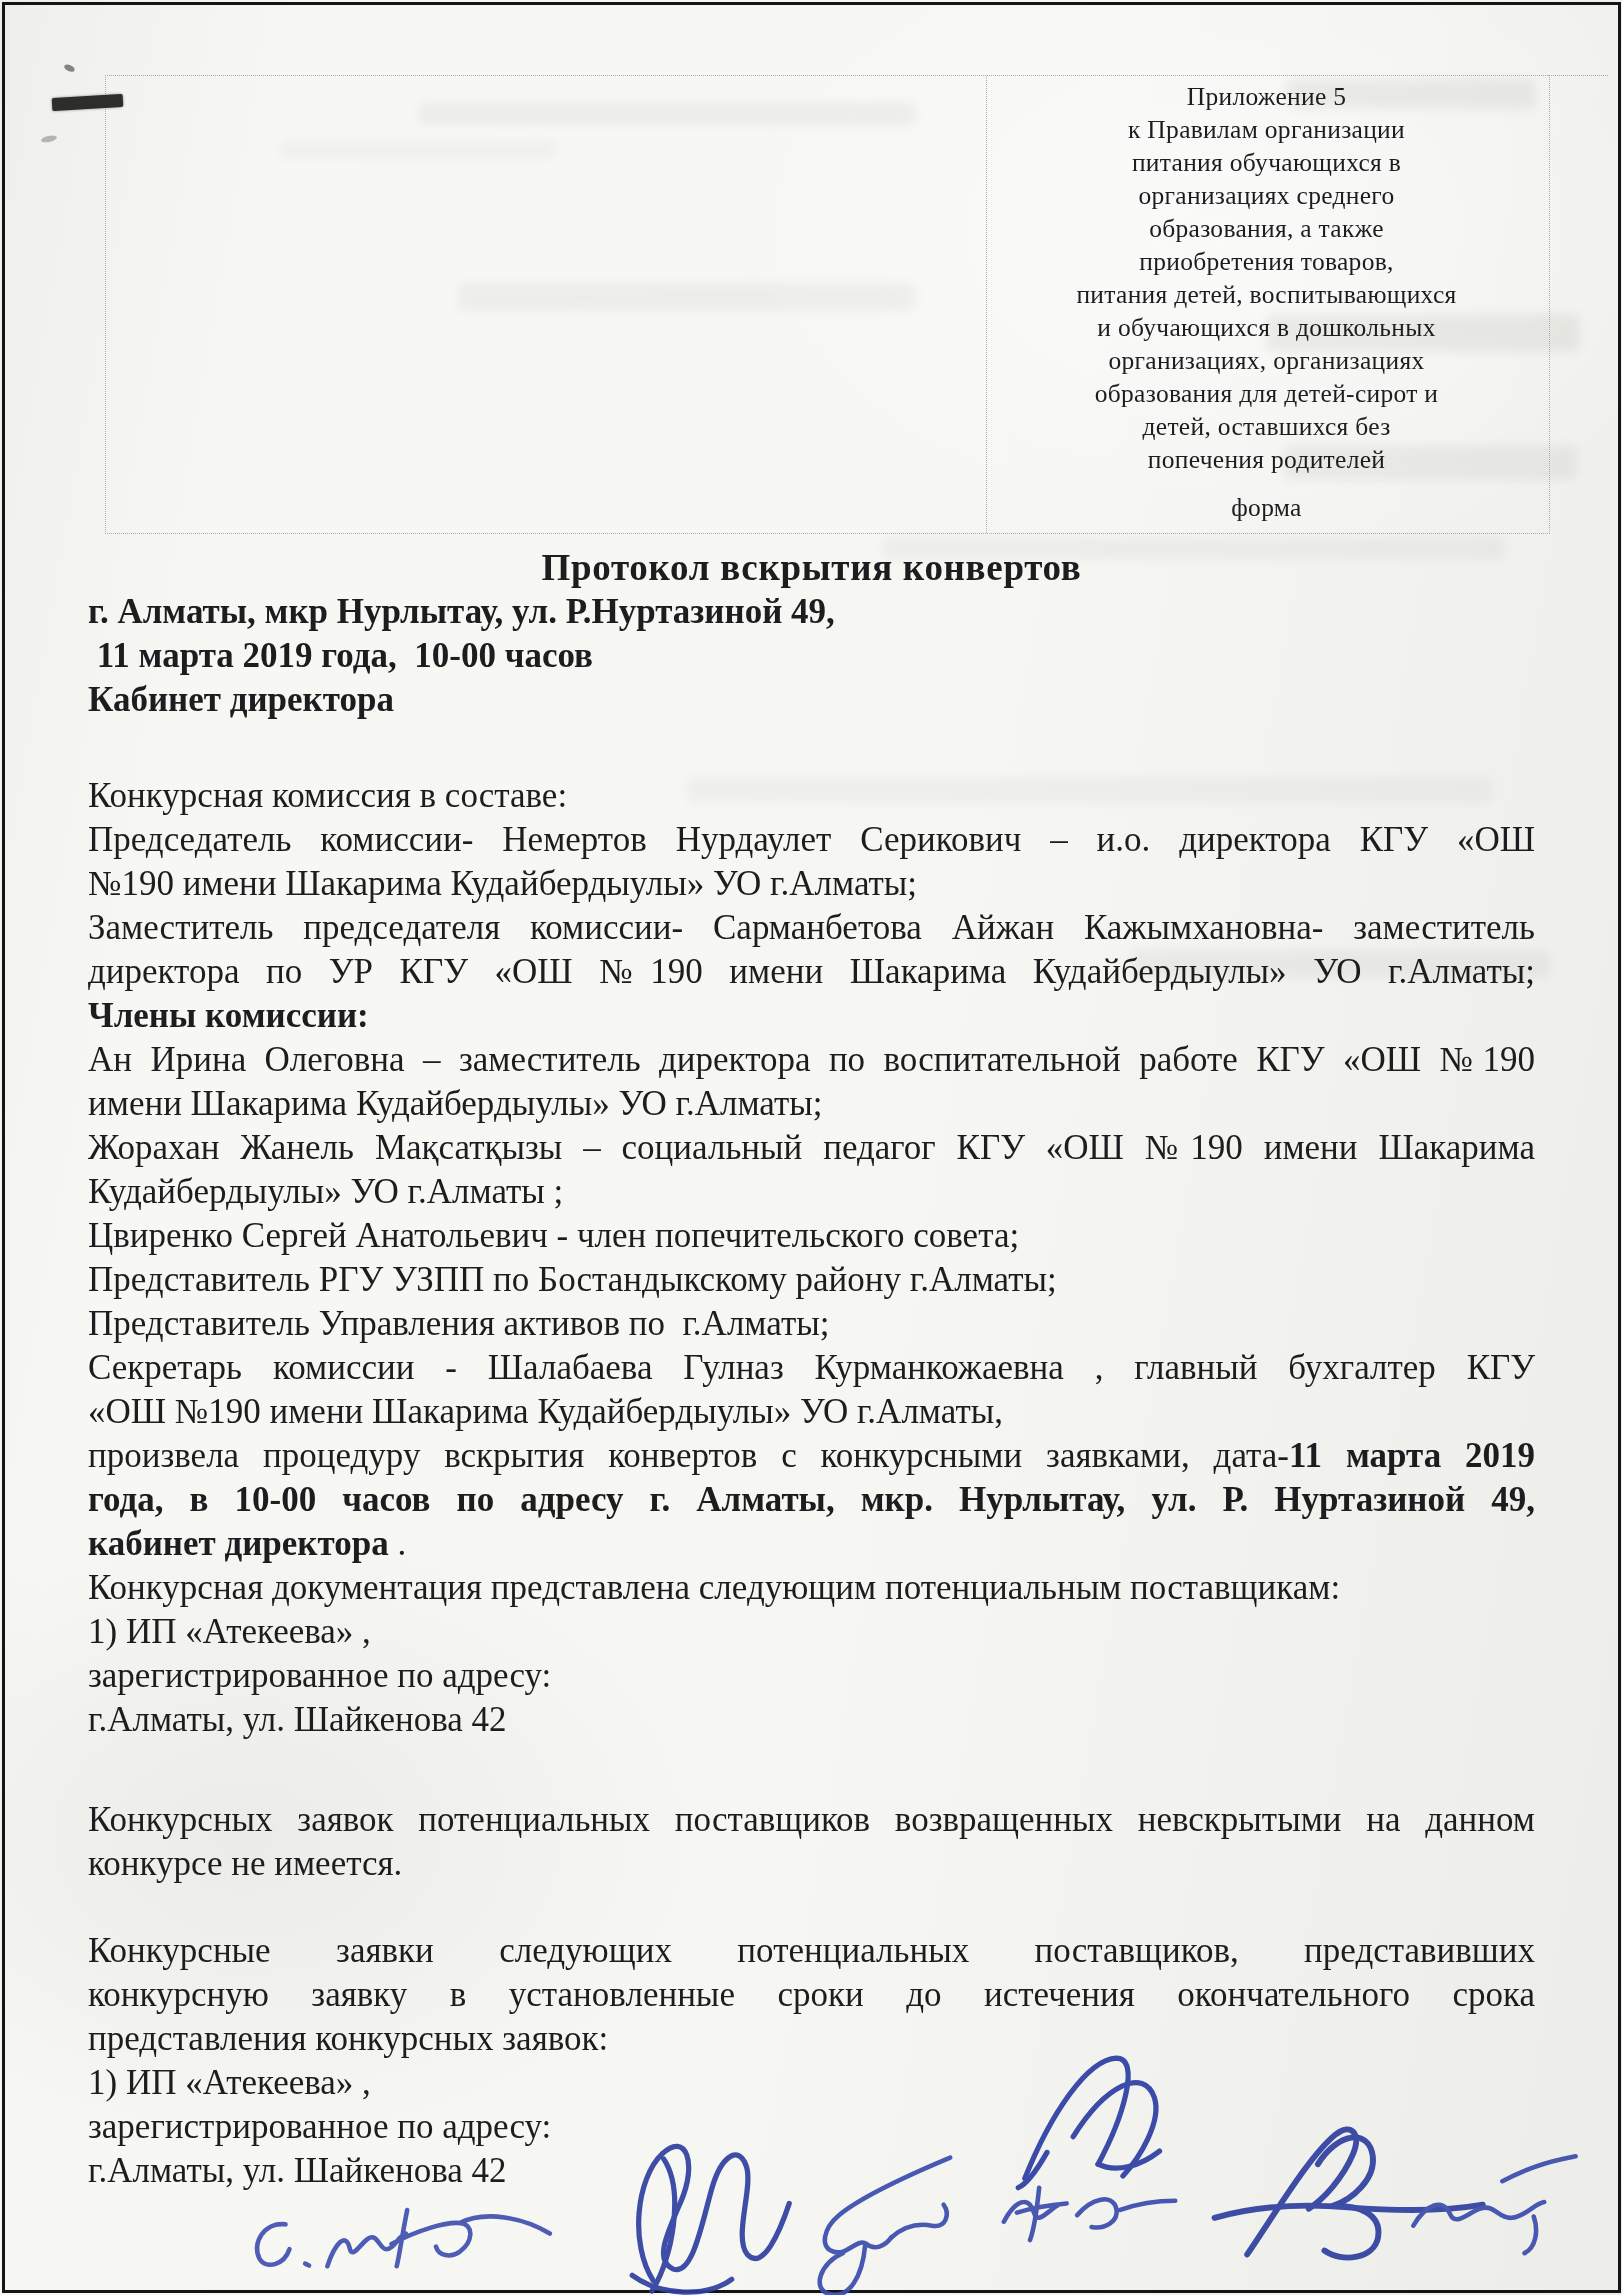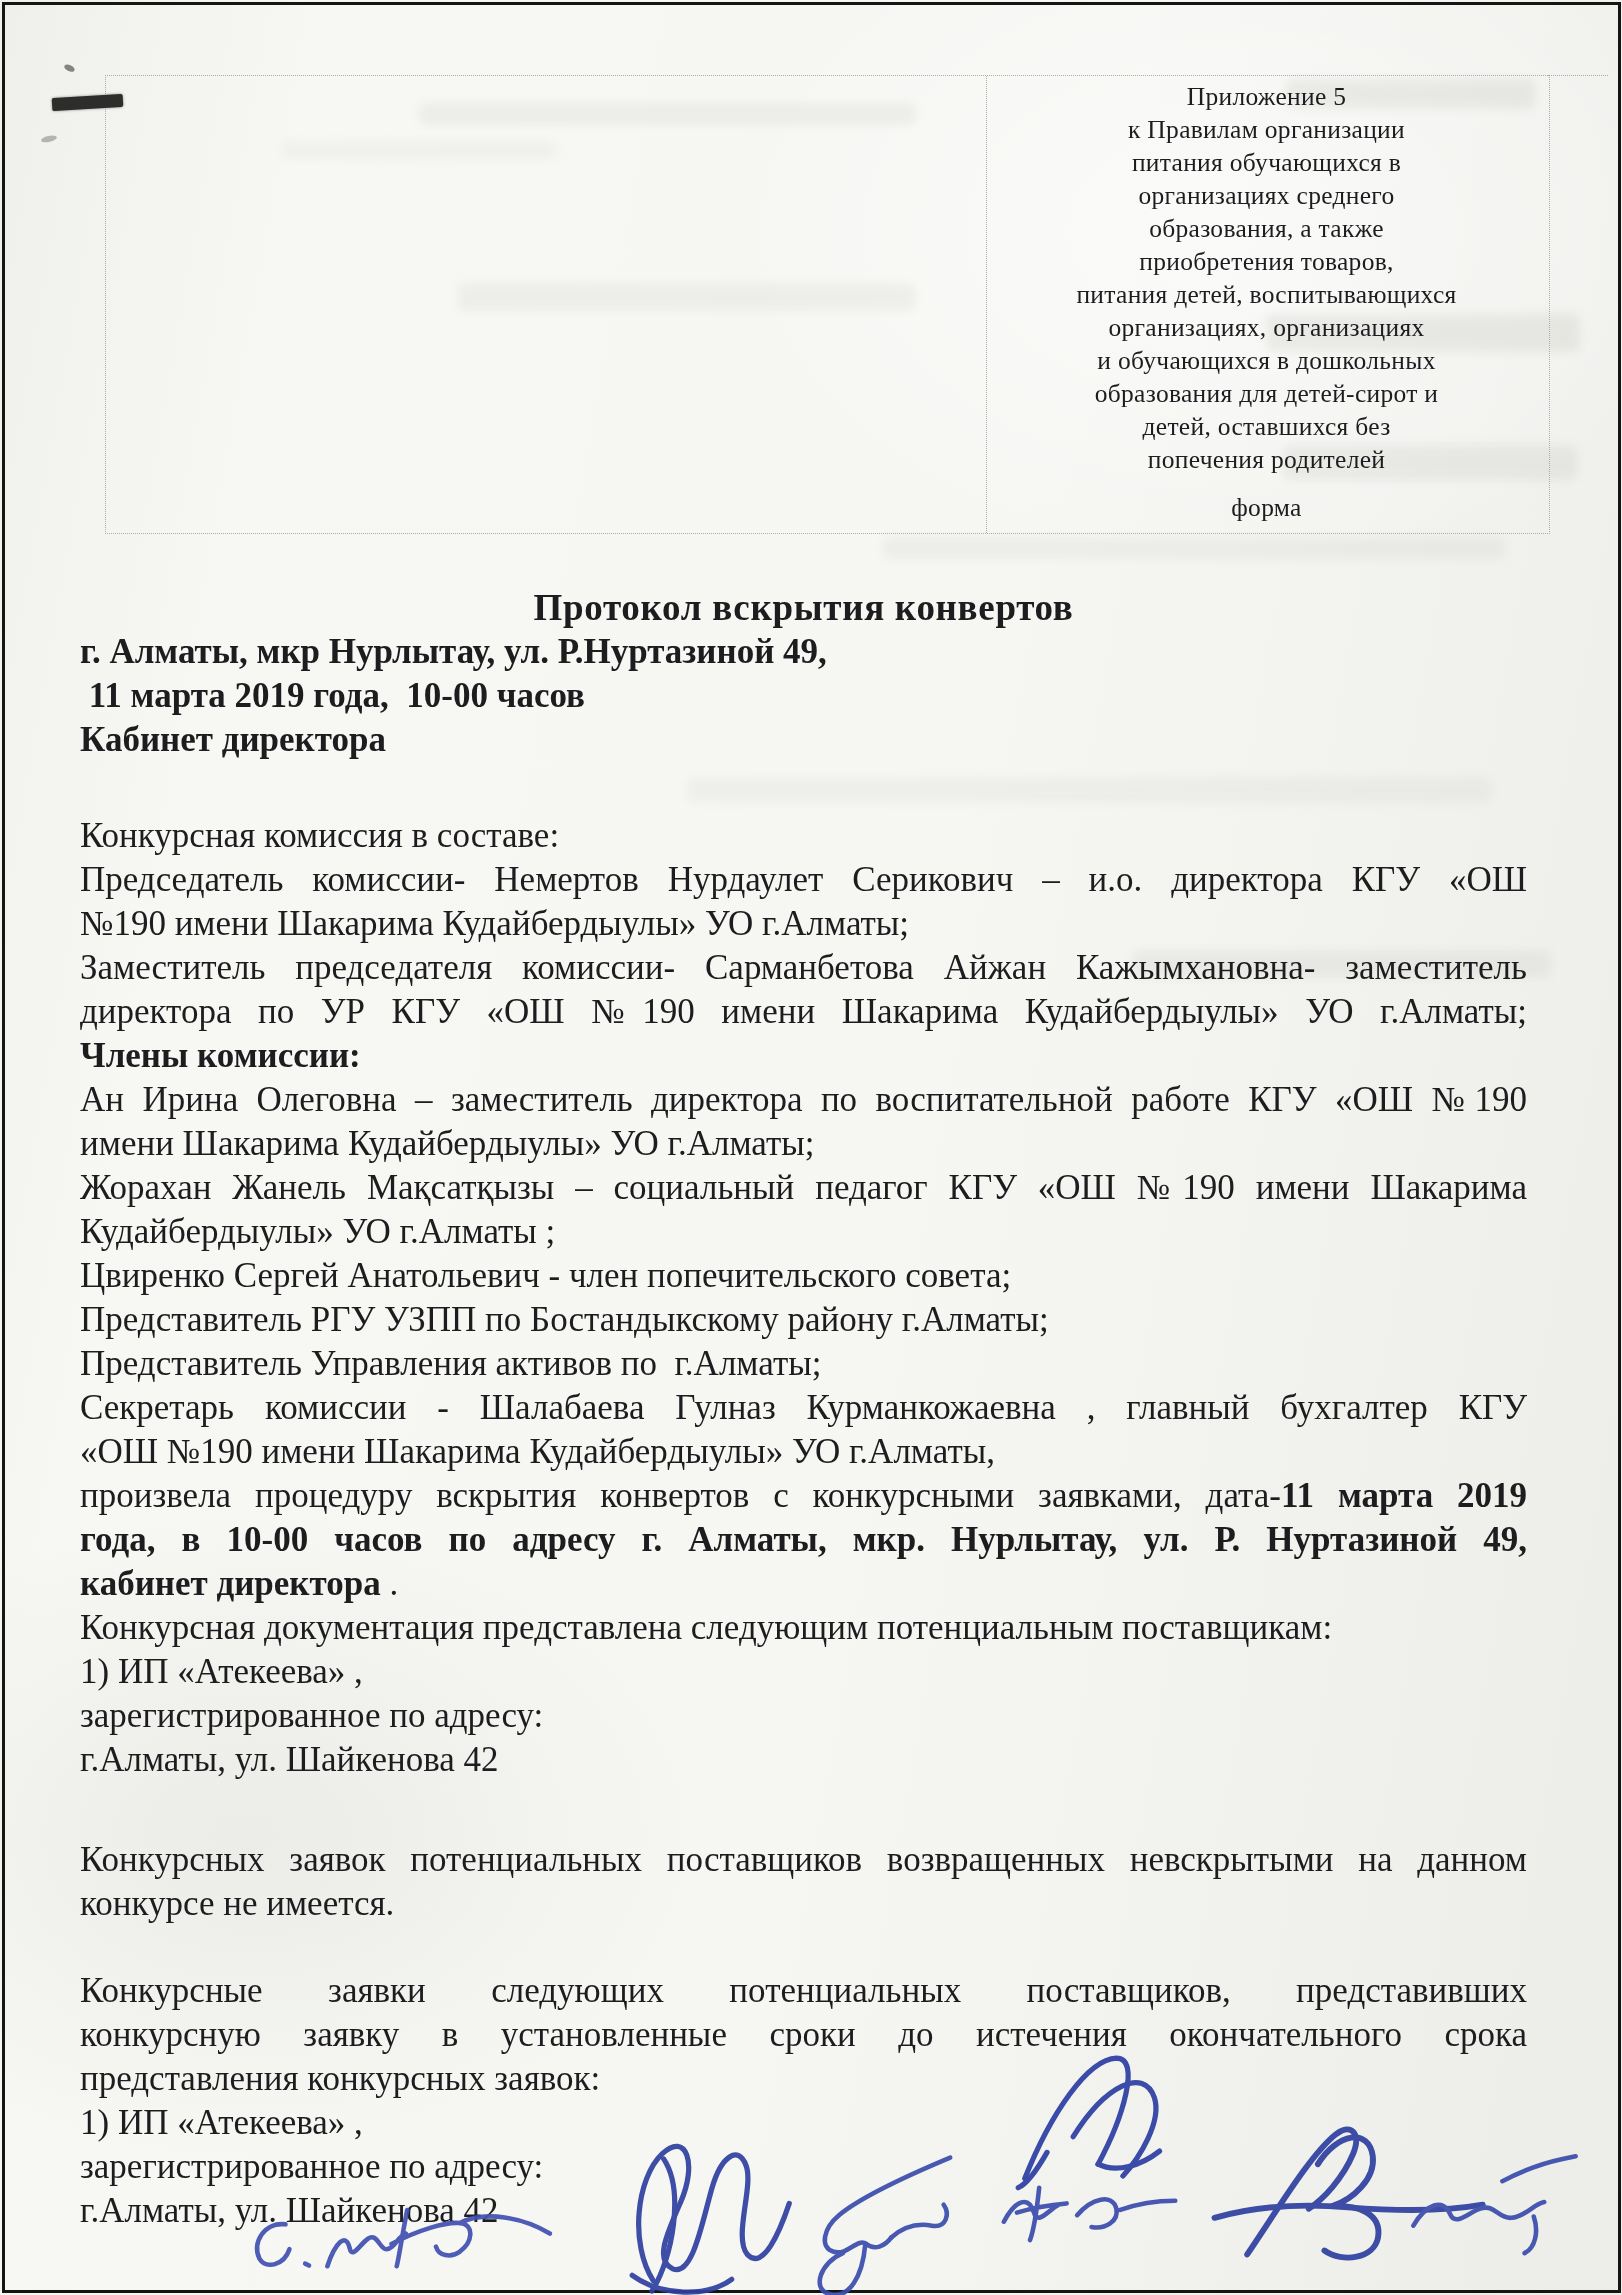--- a/index.html
+++ b/index.html
@@ -16,21 +16,21 @@
   .dotted-box{position:absolute;left:105px;top:75px;width:1443px;height:457px;
     border:1.3px dotted #9aa1a8;opacity:.85;}
   .dotted-box .divider{position:absolute;top:0;bottom:0;left:880px;border-left:1.3px dotted #9aa1a8;}
   .dotted-ext{position:absolute;left:1548px;top:75px;width:60px;border-top:1.3px dotted #9aa1a8;opacity:.85;}
   
   .appendix{position:absolute;left:985px;top:80px;width:563px;text-align:center;
     font-size:25.5px;line-height:33px;letter-spacing:0.3px;}
   .app-line{height:33px;white-space:pre;}
   .app-form{margin-top:15px;height:33px;}
   
-  .textblock{position:absolute;left:80px;top:546px;width:1447px;font-size:35px;margin-top:40px;}
+  .textblock{position:absolute;left:88px;top:546px;width:1447px;font-size:35px;}
   .line{height:44px;line-height:44px;white-space:pre;}
   .title{text-align:center;font-size:37px;letter-spacing:0.7px;}
   .b{font-weight:700;}
   .stretch{white-space:normal;text-align:justify;text-align-last:justify;}
   .gap-a{height:52px;} .gap-b{height:56px;} .gap-c{height:43px;}
   
   .ink-dash{position:absolute;left:52px;top:96px;width:71px;height:13px;background:#2d2d2b;
     transform:rotate(-3.5deg);border-radius:2px;box-shadow:0 0 2.6px rgba(40,40,40,.55);}
   .ink-speck{position:absolute;left:64px;top:65px;width:10.5px;height:5.9px;background:#4a4a48;
     transform:rotate(24deg);border-radius:50%;opacity:.65;}
@@ -74,22 +74,22 @@
   <div class="ink-speck2"></div>
 
   <div class="appendix">
     <div class="app-line">Приложение 5</div>
     <div class="app-line">к Правилам организации</div>
     <div class="app-line">питания обучающихся в</div>
     <div class="app-line">организациях среднего</div>
     <div class="app-line">образования, а также</div>
     <div class="app-line">приобретения товаров,</div>
     <div class="app-line">питания детей, воспитывающихся</div>
+    <div class="app-line">и обучающихся в дошкольных</div>
     <div class="app-line">организациях, организациях</div>
-    <div class="app-line">и обучающихся в дошкольных</div>
     <div class="app-line">образования для детей-сирот и</div>
     <div class="app-line">детей, оставшихся без</div>
     <div class="app-line">попечения родителей</div>
     <div class="app-form">форма</div>
   </div>
 
   <div class="textblock">
     <div class="line title b">Протокол вскрытия конвертов</div>
     <div class="line b">г. Алматы, мкр Нурлытау, ул. Р.Нуртазиной 49,</div>
     <div class="line b"> 11 марта 2019 года,  10-00 часов</div>

